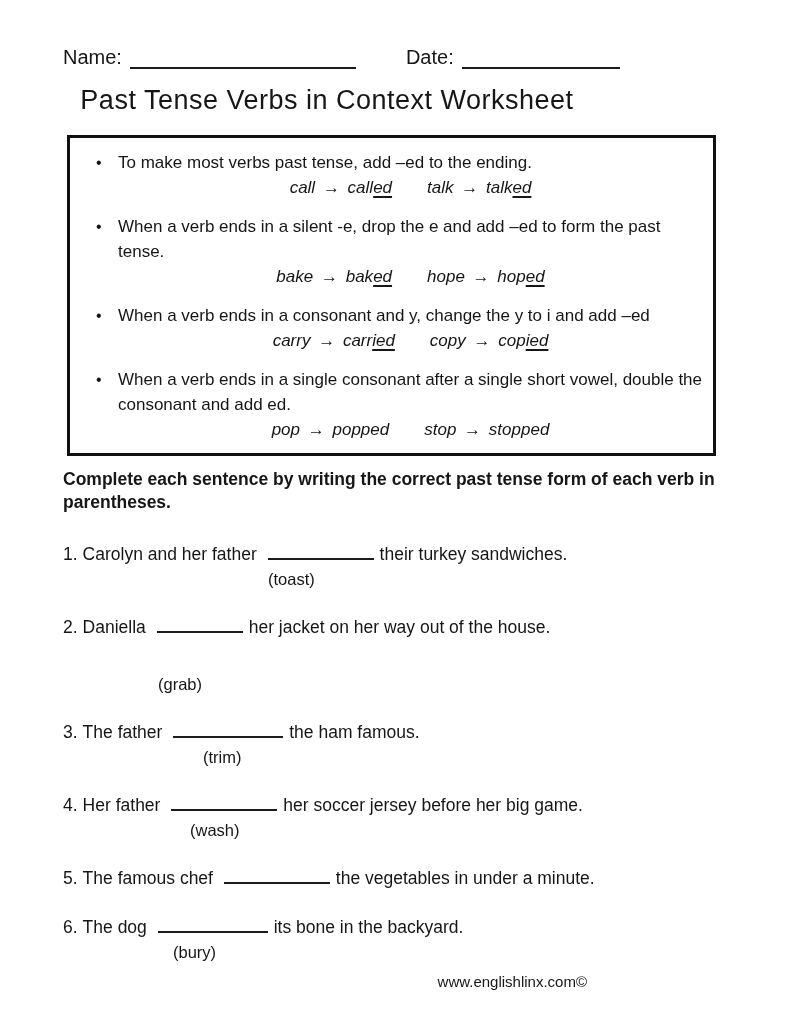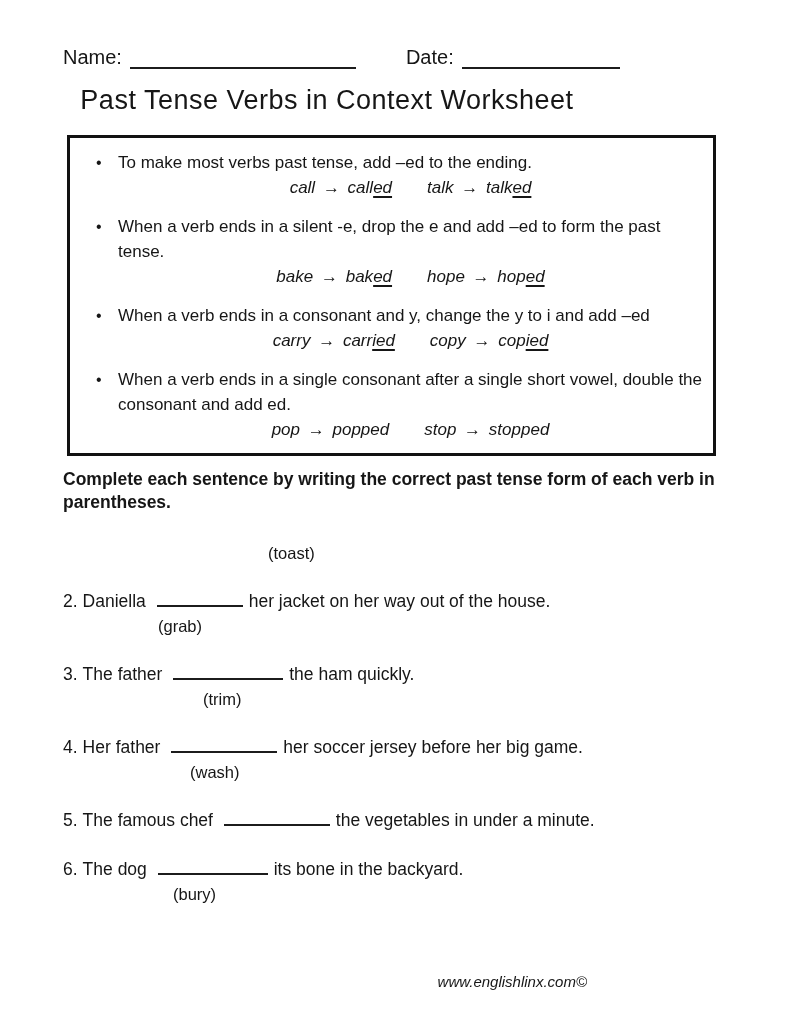--- a/index.html
+++ b/index.html
@@ -54,28 +54,27 @@
 
   
   .sentences { margin: 27px 0 0 63px; }
   .sentence { margin-bottom: 23px; }
   .sentence-line { font-size: 17.5px; line-height: 26px; white-space: nowrap; }
   .sentence-line .num { margin-right: 5px; }
   .ans-blank { height: 15px; margin: 0 6px; }
   .b1 { width: 106px; } .b2 { width: 86px; } .b3 { width: 110px; }
   .b4 { width: 106px; } .b5 { width: 106px; } .b6 { width: 110px; }
   .hint { font-size: 16.5px; line-height: 24px; }
-  .h1 { padding-left: 205px; } .h2 { padding-left: 95px; } .h3 { padding-left: 140px; }
+  .h1 { padding-left: 205px; } .h2 { padding-left: 95px; margin-top: 32px; } .h3 { padding-left: 140px; }
   .h4 { padding-left: 127px; } .h5 { padding-left: 169px; } .h6 { padding-left: 110px; }
 
   
   .footer {
     position: absolute; right: 67px; top: 973px;
     font-size: 15px;
-    font-style: italic;
   }
 </style>
 </head>
 <body>
 
 <div class="page">
 
   <div class="header-row">
     <span class="label">Name:</span>
     <span class="blank name-blank"></span>
@@ -131,33 +130,36 @@
       </div>
     </div>
 
   </div>
 
   <p class="instructions">Complete each sentence by writing the correct past tense form of each verb in parentheses.</p>
 
   <div class="sentences">
 
     <div class="sentence">
+      <div class="sentence-line">
+        <span class="num">1.</span><span>Carolyn and her father </span><span class="blank ans-blank b1"></span><span>their turkey sandwiches.</span>
+      </div>
       <div class="hint h1">(toast)</div>
     </div>
 
     <div class="sentence">
       <div class="sentence-line">
         <span class="num">2.</span><span>Daniella </span><span class="blank ans-blank b2"></span><span>her jacket on her way out of the house.</span>
       </div>
       <div class="hint h2">(grab)</div>
     </div>
 
     <div class="sentence">
       <div class="sentence-line">
-        <span class="num">3.</span><span>The father </span><span class="blank ans-blank b3"></span><span>the ham quickly.</span>
+        <span class="num">3.</span><span>The father </span><span class="blank ans-blank b3"></span><span>the ham famous.</span>
       </div>
       <div class="hint h3">(trim)</div>
     </div>
 
     <div class="sentence">
       <div class="sentence-line">
         <span class="num">4.</span><span>Her father </span><span class="blank ans-blank b4"></span><span>her soccer jersey before her big game.</span>
       </div>
       <div class="hint h4">(wash)</div>
     </div>

